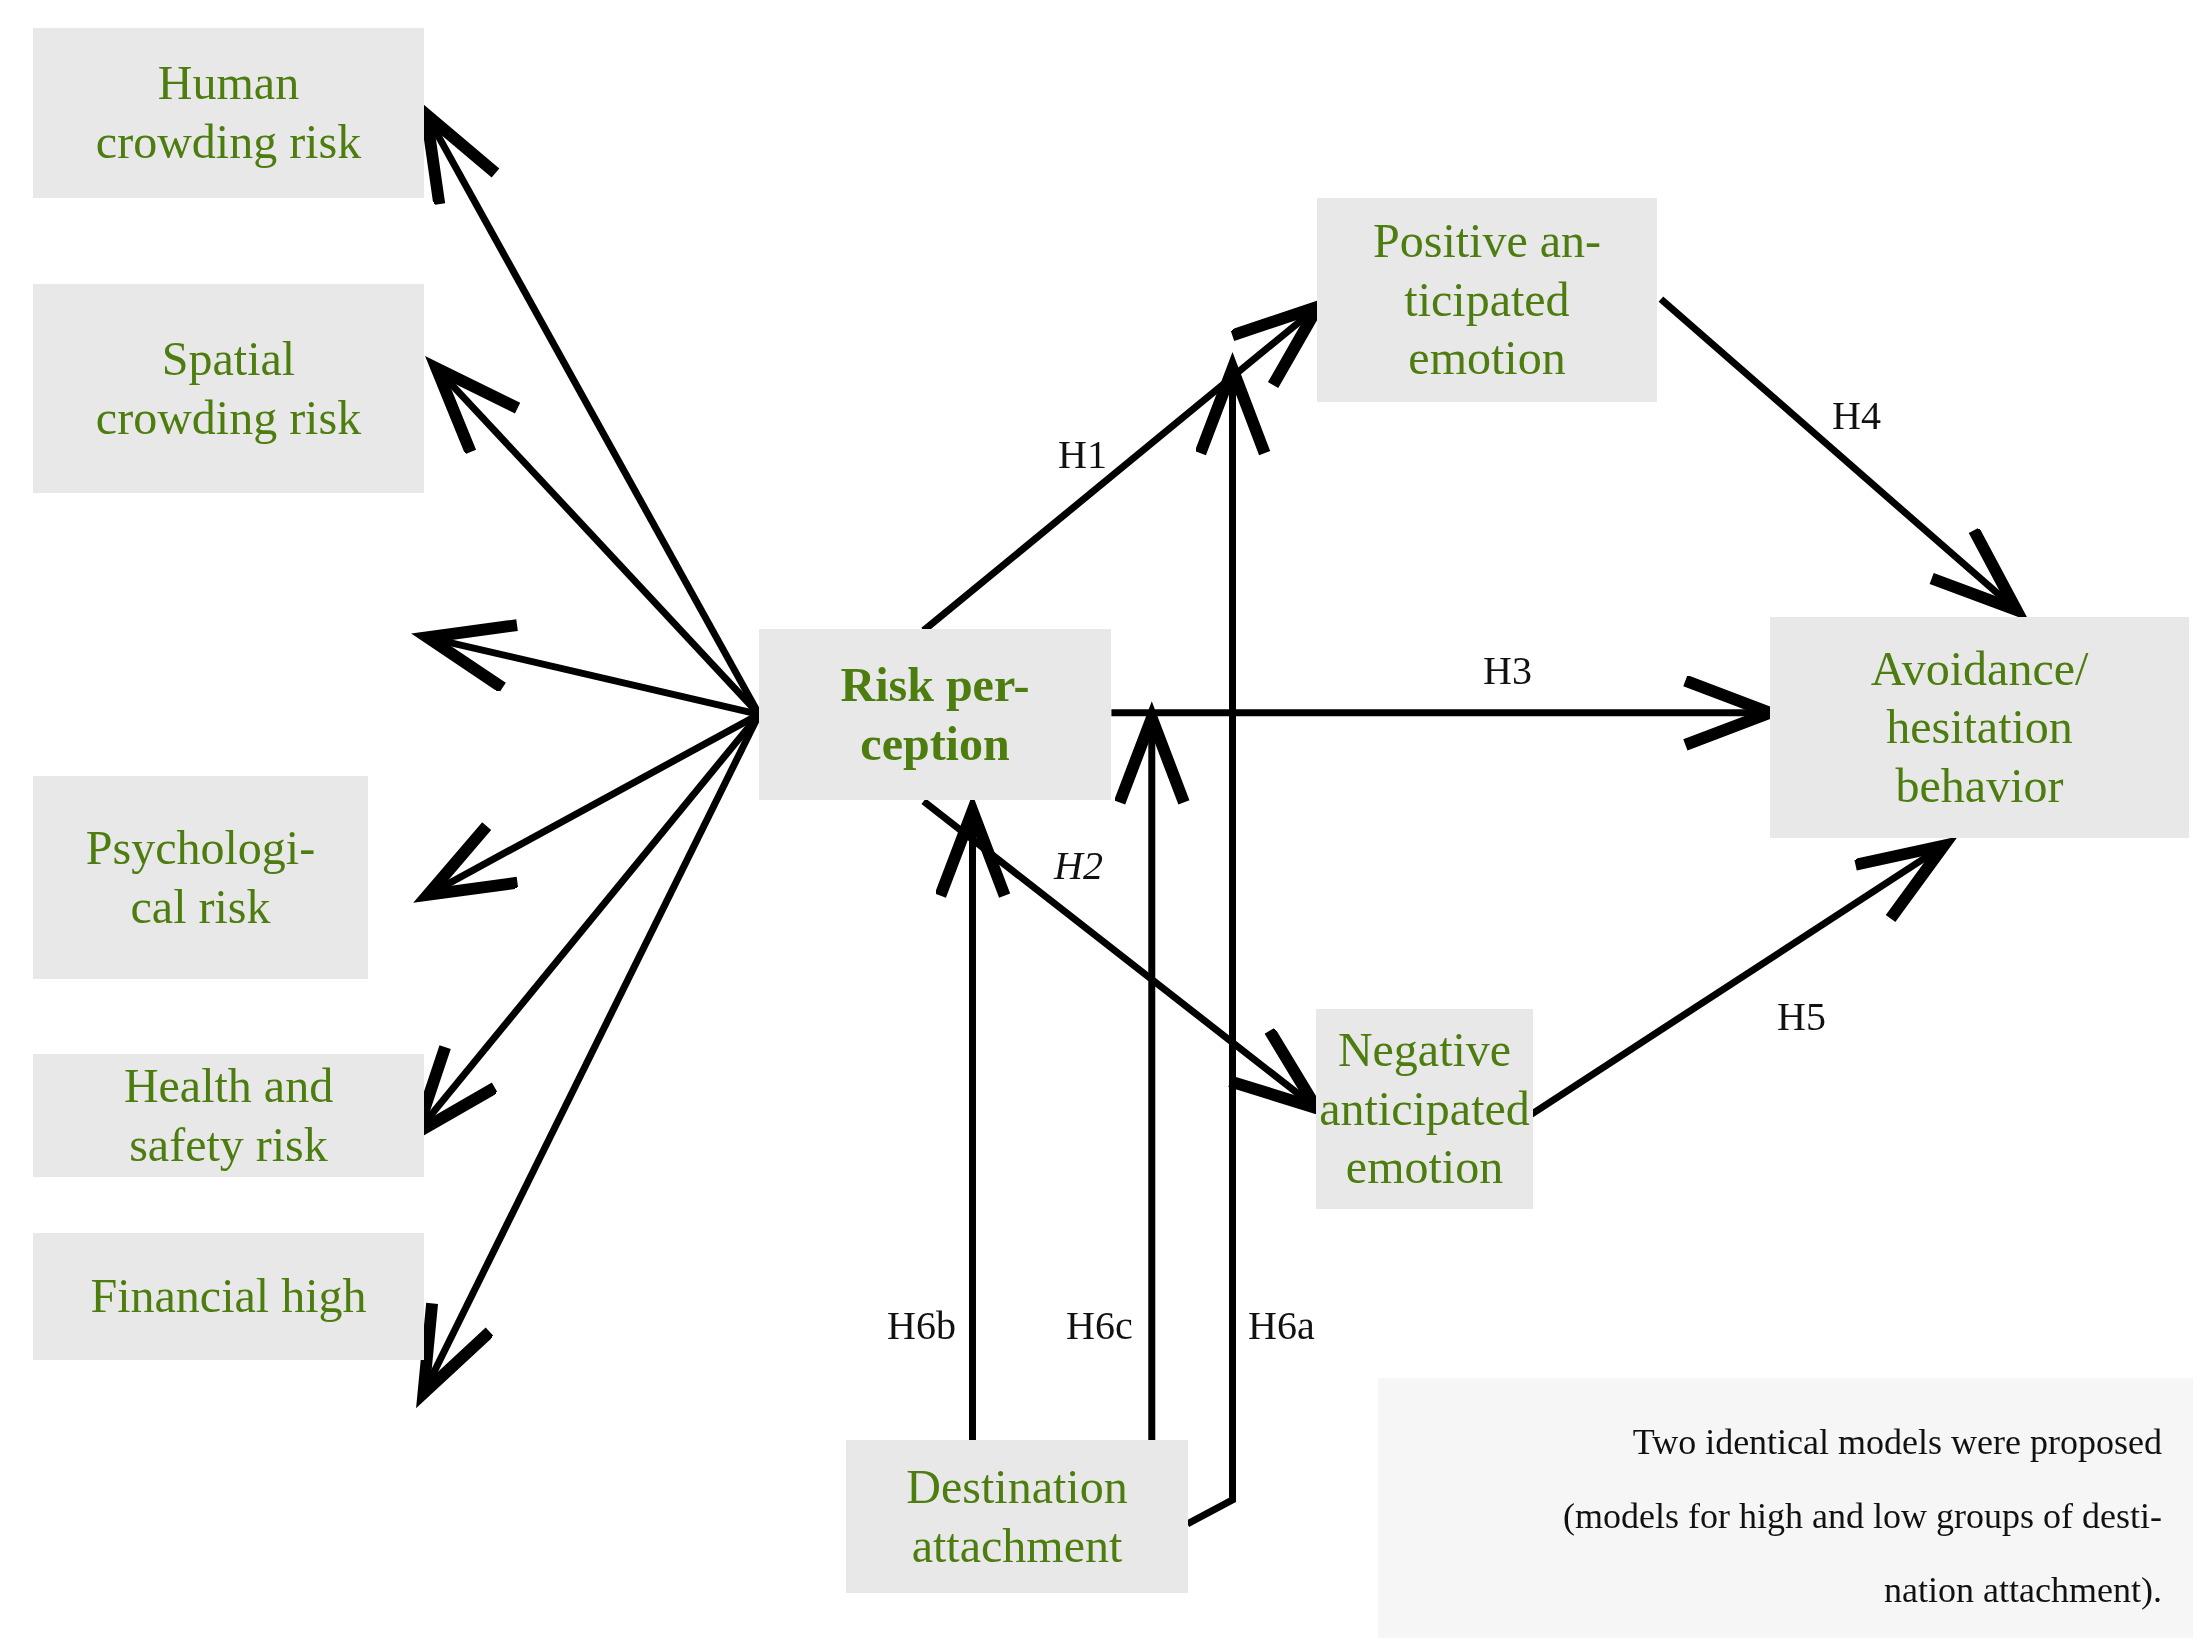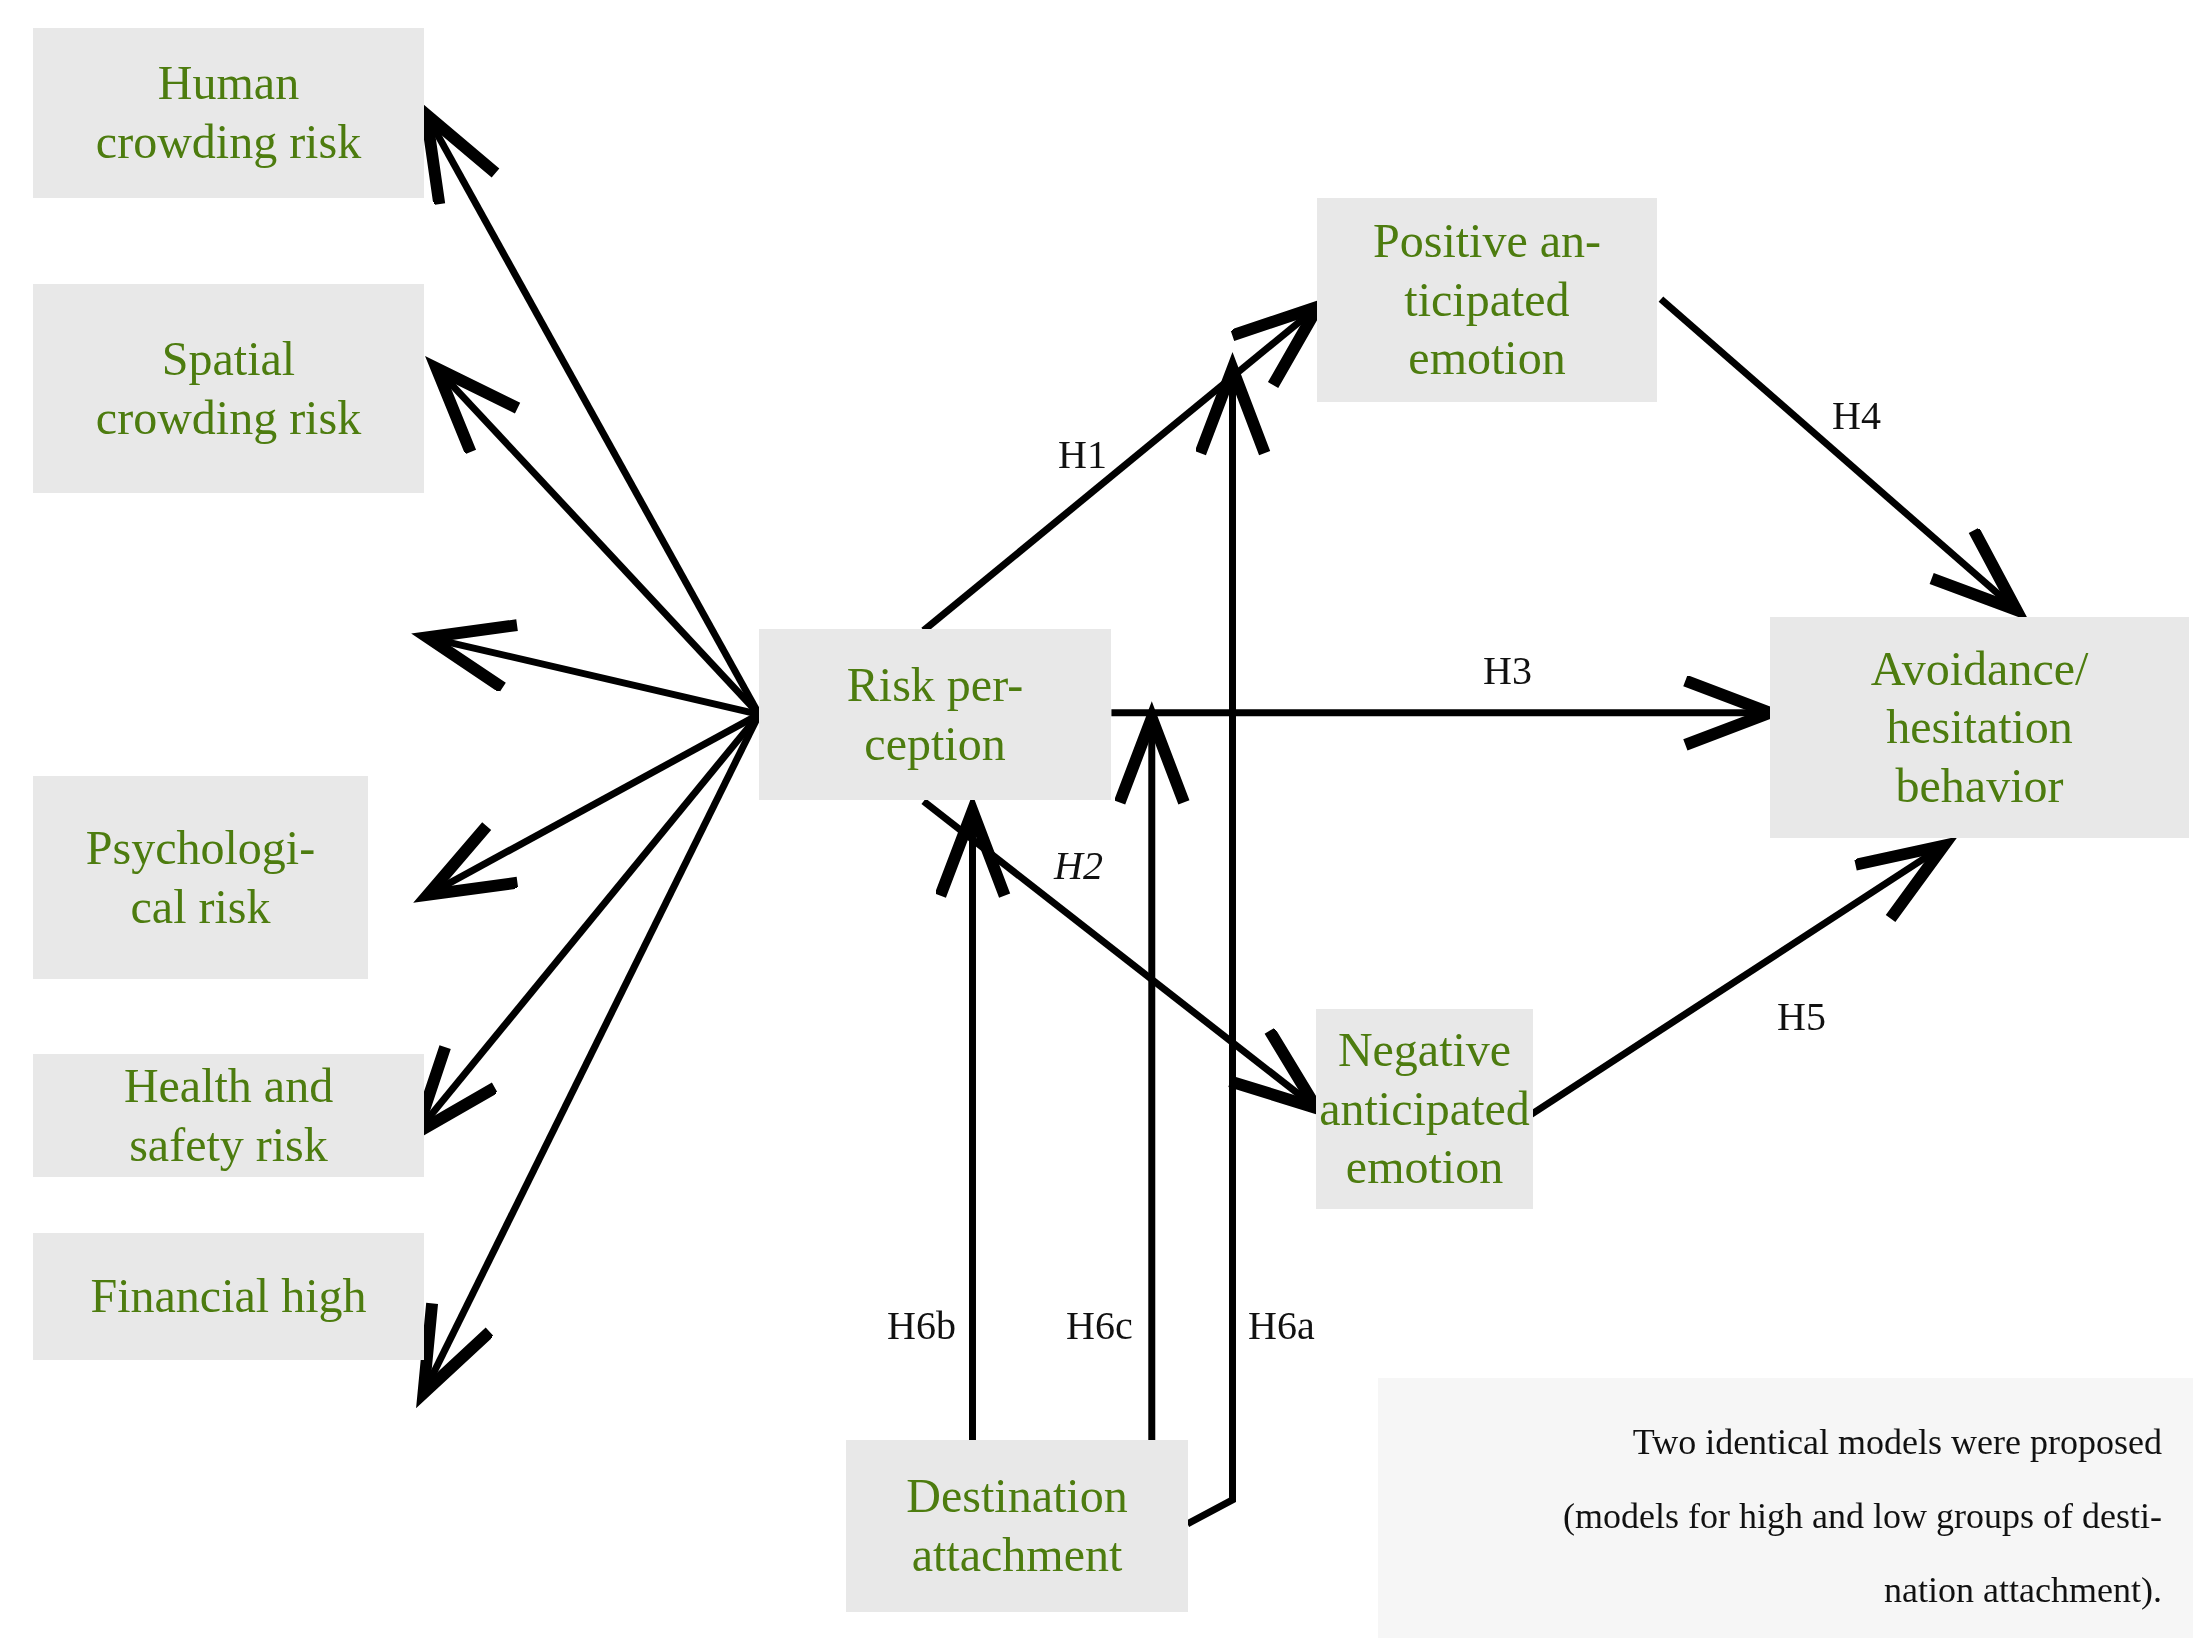--- a/index.html
+++ b/index.html
@@ -111,21 +111,21 @@
   <div class="node" style="left:33px;top:1054px;width:391px;height:123px;">
     <span style="white-space:pre-line;">Health and
 safety risk</span>
   </div>
 
   <div class="node" style="left:33px;top:1233px;width:391px;height:127px;">
     <span style="white-space:pre-line;">Financial high</span>
   </div>
 
   <div class="node" style="left:759px;top:629px;width:352px;height:171px;">
-    <span style="white-space:pre-line;">Risk per-
+    <span style="white-space:pre-line;font-weight:bold;">Risk per-
 ception</span>
   </div>
 
   <div class="node" style="left:1317px;top:198px;width:340px;height:204px;">
     <span style="white-space:pre-line;">Positive an-
 ticipated
 emotion</span>
   </div>
 
   <div class="node" style="left:1316px;top:1009px;width:217px;height:200px;">
@@ -133,21 +133,21 @@
 anticipated
 emotion</span>
   </div>
 
   <div class="node" style="left:1770px;top:617px;width:419px;height:221px;">
     <span style="white-space:pre-line;">Avoidance/
 hesitation
 behavior</span>
   </div>
 
-  <div class="node" style="left:846px;top:1440px;width:342px;height:172px;">
+  <div class="node" style="left:846px;top:1440px;width:342px;height:153px;">
     <span style="white-space:pre-line;">Destination
 attachment</span>
   </div>
 
   <div class="hlabel" style="left:1058px;top:431px;">H1</div>
 
   <div class="hlabel" style="left:1054px;top:842px;font-style:italic;">H2</div>
 
   <div class="hlabel" style="left:1483px;top:647px;">H3</div>
 

